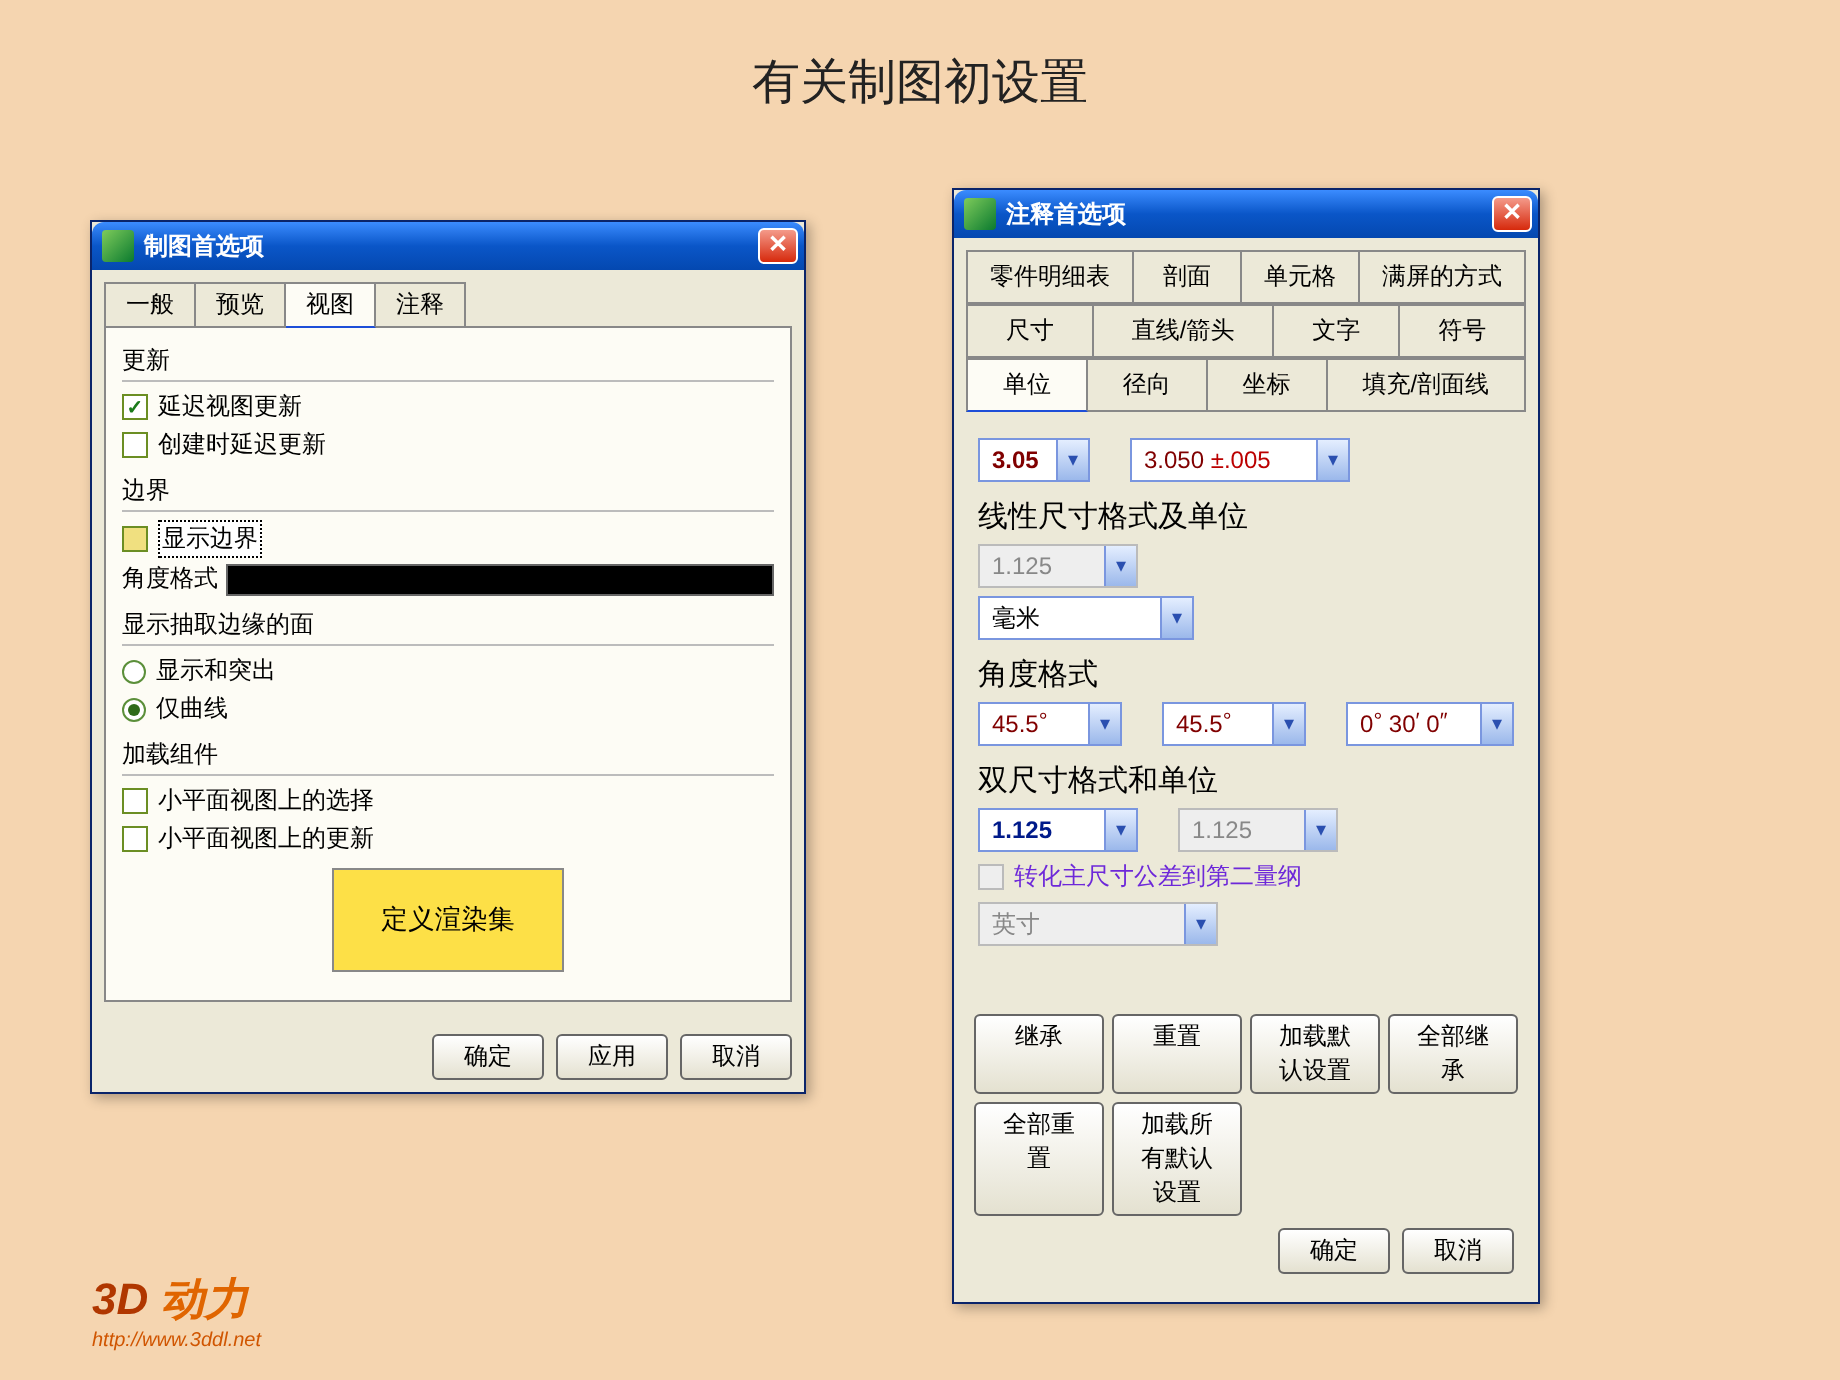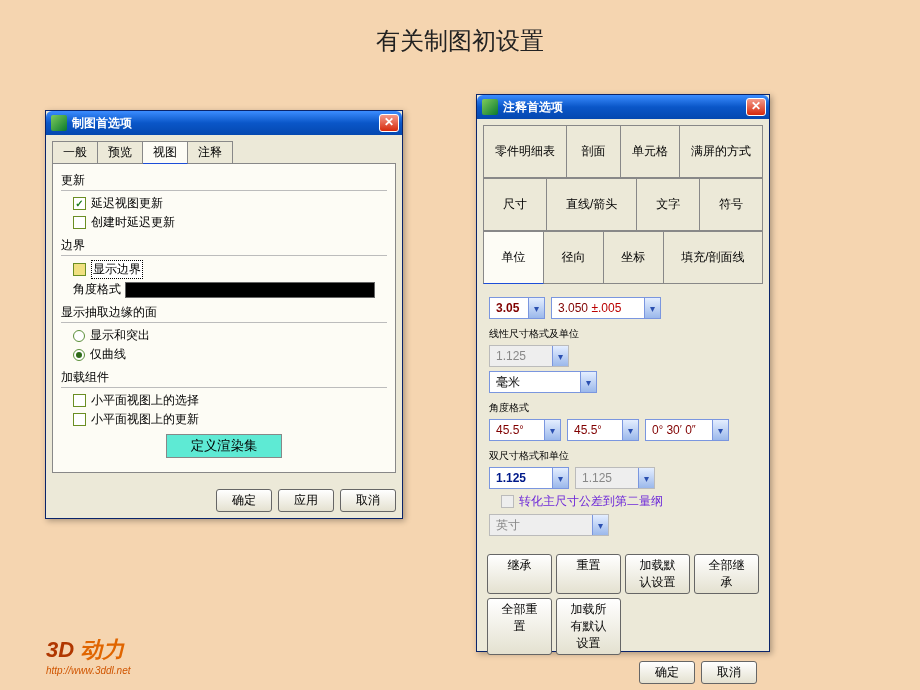--- a/index.html
+++ b/index.html
@@ -88,21 +88,21 @@
   .group {
     margin-bottom: 6px;
   }
   .group-title {
     color: #000000;
     font-size: 12px;
     padding-bottom: 1px;
     border-bottom: 1px solid #bcbcbc;
     margin-bottom: 4px;
   }
-  .row { display: flex; align-items: center; margin: 2px 12px; }
+  .row { display: flex; align-items: center; margin: 2px 0; }
   .chk {
     width: 13px; height: 13px;
     border: 1px solid #6b8e23;
     background: #fff;
     margin-right: 5px;
     display: inline-flex;
     align-items: center;
     justify-content: center;
     font-size: 10px;
     color: #1a7a1a;
@@ -128,45 +128,45 @@
   .color-swatch {
     flex: 1;
     height: 16px;
     background: #000;
     border: 1px solid #666;
     margin-left: 4px;
   }
   .center-btn {
     display: block;
     margin: 6px auto 2px auto;
-    padding: 2px 24px;
+    padding: 16px 24px;
     border: 1px solid #888;
-    background: #5eead4;
+    background: #fde047;
   }
   .button-row {
     display: flex;
     justify-content: flex-end;
     gap: 6px;
     padding: 8px 6px 6px 6px;
   }
   .btn {
     min-width: 56px;
     padding: 2px 8px;
     border: 1px solid #666;
     background: linear-gradient(to bottom,#fff,#e4e1d0);
     border-radius: 3px;
     font-size: 12px;
     text-align: center;
     cursor: pointer;
   }
   
-  .tabs2 .tab { flex: 1 0 auto; min-width: 54px; text-align: center; padding: 17px 4px; }
+  .tabs2 .tab { flex: 1 0 auto; min-width: 54px; text-align: center; padding: 4px 4px; }
   .tabs2 { width: 100%; }
   .tabs2-row { display:flex; width:100%; }
-  .field-row { display:flex; gap:6px; align-items:flex-start; margin:4px 0; }
+  .field-row { display:flex; gap:20px; align-items:flex-start; margin:4px 0; }
   .combo, .numbox {
     display:flex; align-items:center;
     border: 1px solid #7a96df;
     background:#fff;
     height: 22px;
   }
   .combo .val, .numbox .val {
     padding: 0 6px;
     font-size: 12px;
     flex: 1;
@@ -175,21 +175,21 @@
   .pm { color:#b00; }
   .deg { font-size:11px; vertical-align: text-top;}
   .dd {
     width: 16px; height: 100%;
     background: linear-gradient(to bottom,#e4eeff,#9bb8eb);
     border-left: 1px solid #7a96df;
     display:flex;align-items:center;justify-content:center;
   }
   .dd::after { content:"▾"; font-size:10px; color:#2a4fb0; }
   .disabled { background:#eee; color:#888; border-color:#bbb; }
-  .section-label { font-size:10px; margin: 8px 0 2px 0; }
+  .section-label { font-size:15px; margin: 8px 0 2px 0; }
   .grid-btns {
     display:grid;
     grid-template-columns: repeat(4,1fr);
     gap: 4px;
     margin-top: auto;
     padding: 4px 4px 0 4px;
   }
   .grid-btns .btn { min-width: 0; }
   .dlg2-body { display:flex; flex-direction:column; height: 532px; }
   .dlg2-spacer { flex: 1; }

